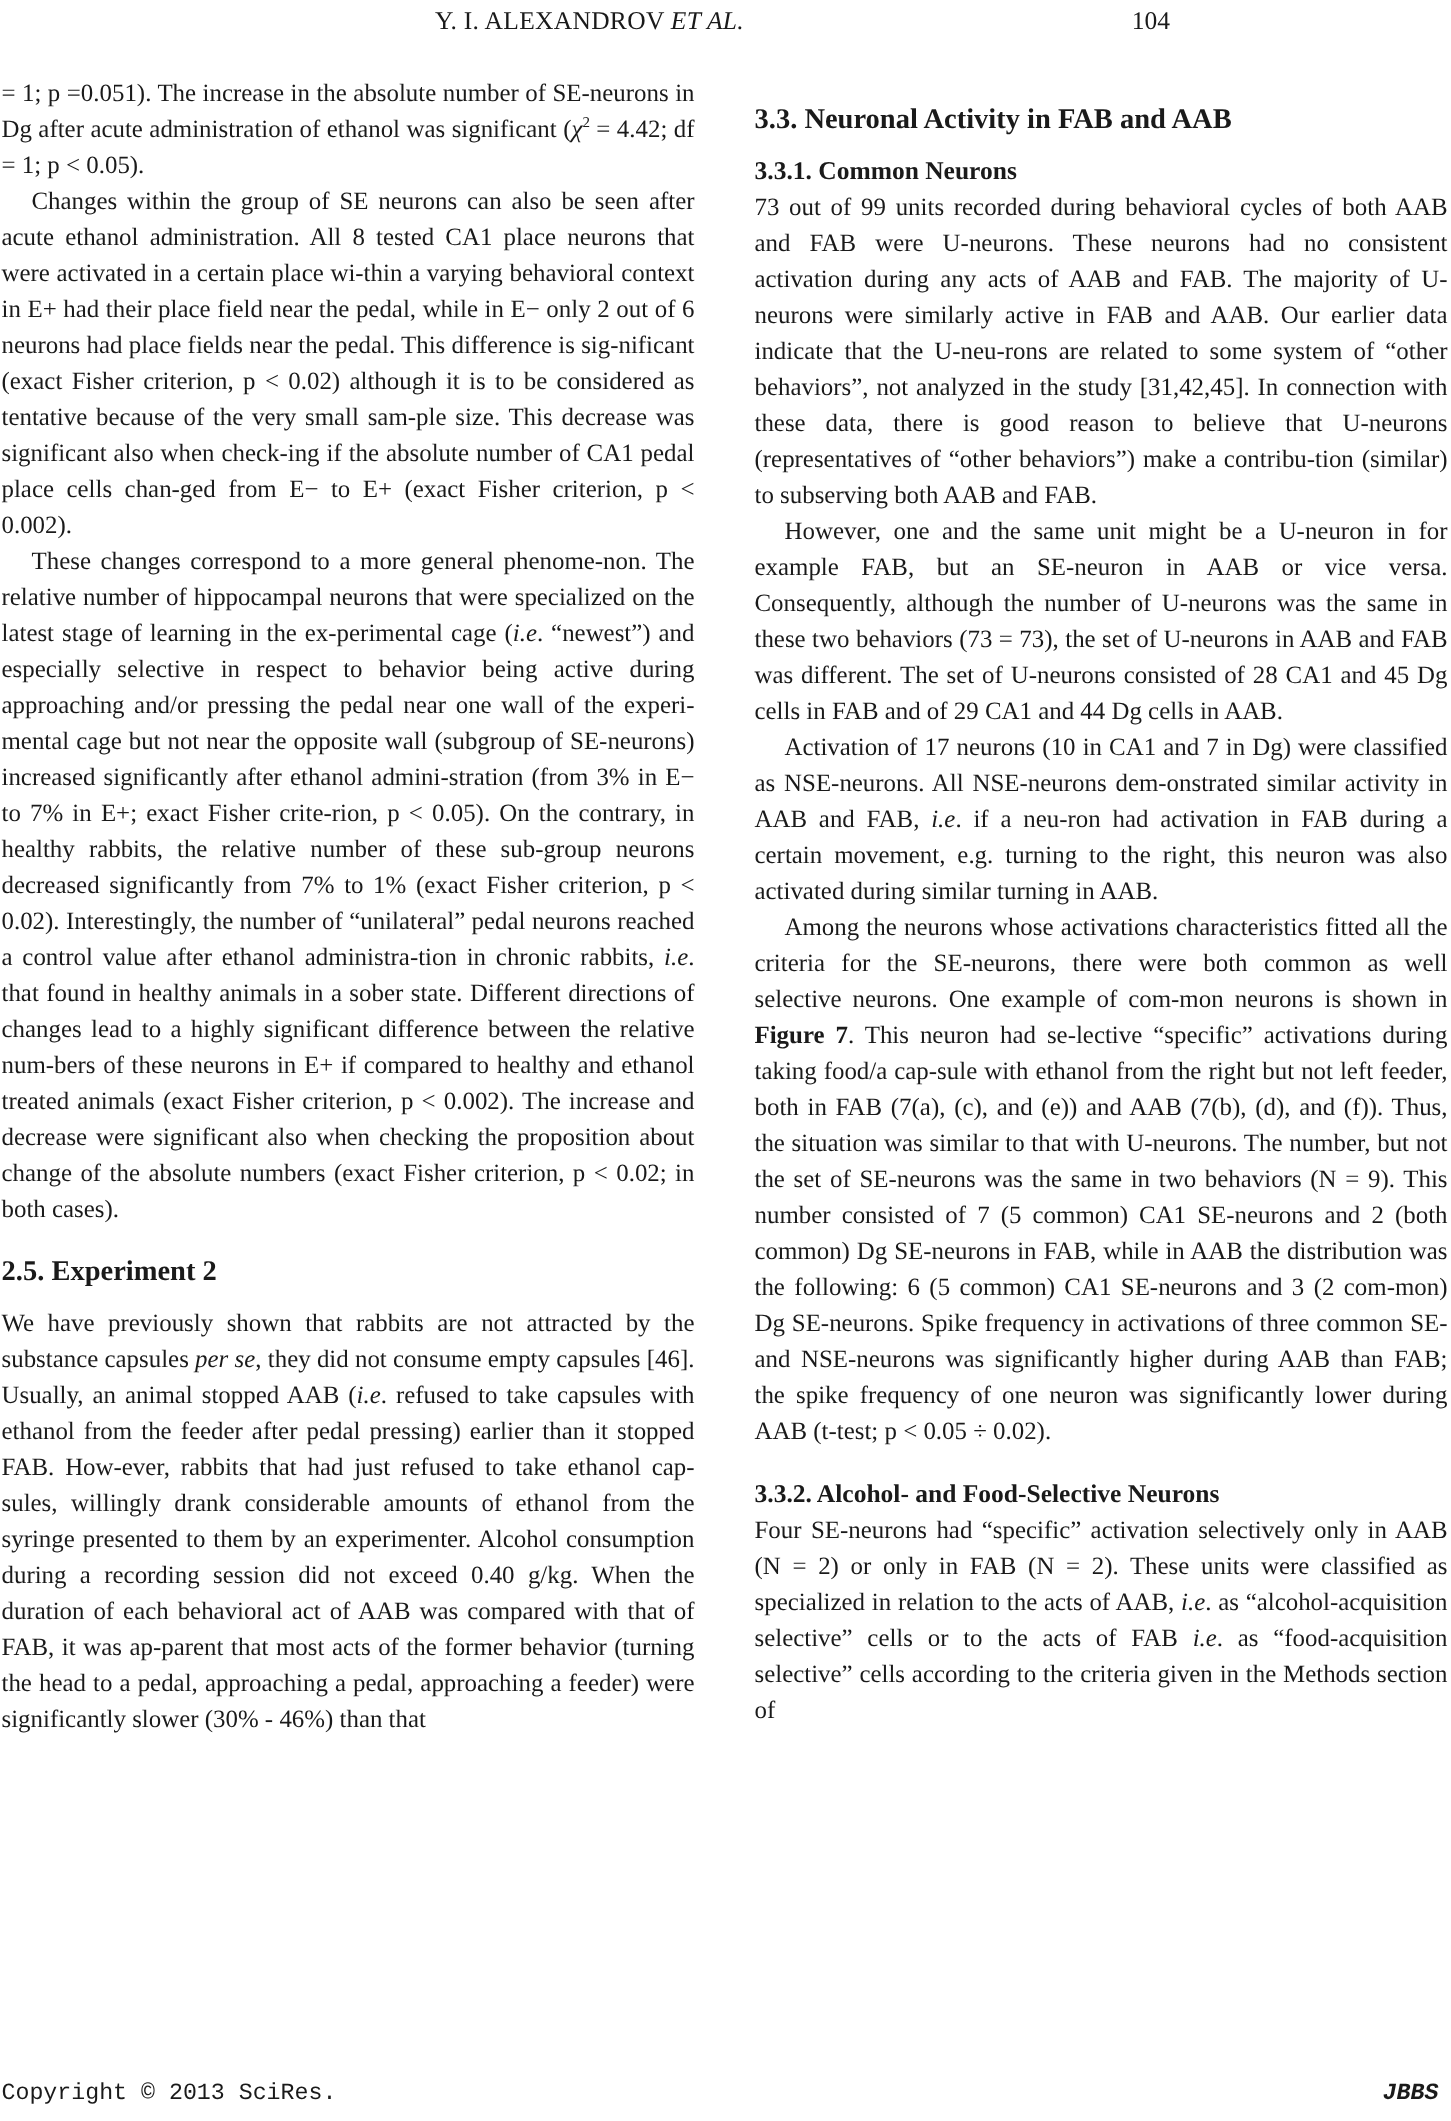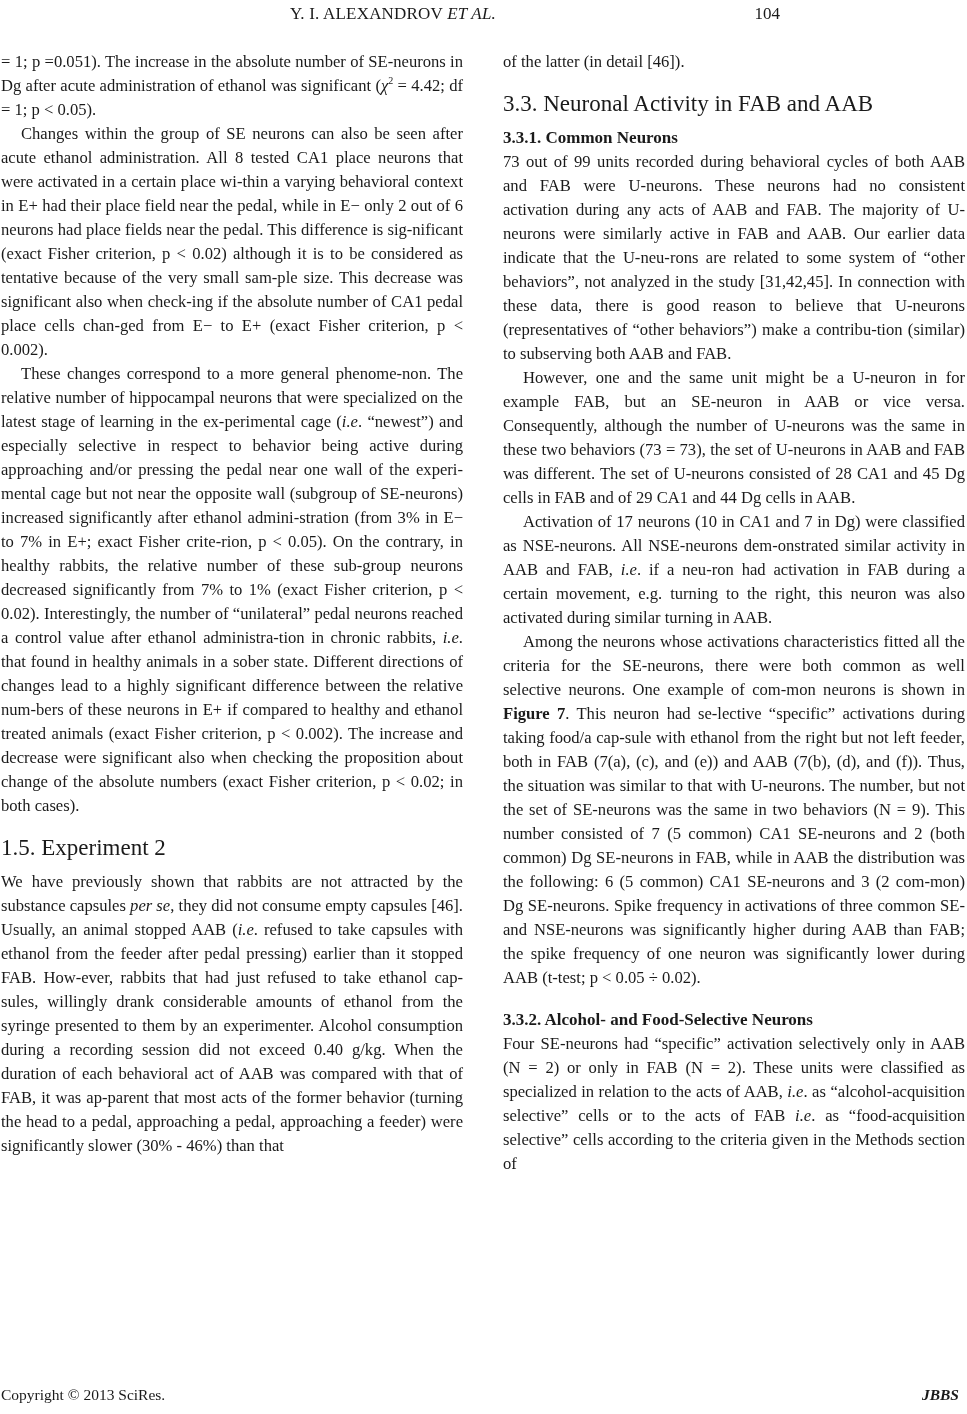--- a/index.html
+++ b/index.html
@@ -21,27 +21,28 @@
   }
   .col {
     position: absolute; top: 50px; width: 462px;
     font-size: 16.6px; line-height: 24px; text-align: justify;
   }
   .col.left { left: 1px; }
   .col.right { left: 503px; width: 462px; }
   .col p { margin: 0; text-indent: 0; hyphens: manual; }
   .col p.ind { text-indent: 20px; }
   .h2 {
-    font-weight: normal; font-size: 23px; margin: 18px 0 10px 0; line-height: 24px;
+    font-weight: bold; font-size: 19px; margin: 18px 0 10px 0; line-height: 24px;
   }
   .h3 { font-weight: bold; font-size: 17px; margin: 0; line-height: 24px; }
   .h3.gap { margin-top: 18px; }
   .footer {
     position: absolute; top: 1386px; left: 0; width: 967px; height: 24px;
     font-size: 15.5px;
+    font-family: Liberation Mono, monospace;
   }
   .footer .copy { position: absolute; left: 1px; top: 0; }
   .footer .journal { position: absolute; right: 8px; top: 0; font-weight: bold; font-style: italic; }
   sup { font-size: 10px; line-height: 0; }
   i { font-style: italic; }
   b { font-weight: bold; }
 </style>
 </head>
 <body>
 
@@ -51,26 +52,25 @@
     <i>ET   AL.</i>
   </div>
   <div class="pageno">104</div>
 </div>
 
 <div class="col left">
   <p><span>= 1; p =0.051). The increase in the absolute number of SE-neurons in Dg after acute administration of ethanol was significant (</span><i>χ</i><sup>2</sup><span> = 4.42; df = 1; p &lt; 0.05).</span></p>
   <p class="ind">Changes within the group of SE neurons can also be seen after acute ethanol administration. All 8 tested CA1 place neurons that were activated in a certain place wi-thin a varying behavioral context in E+ had their place field near the pedal, while in E− only 2 out of 6 neurons had place fields near the pedal. This difference is sig-nificant (exact Fisher criterion, p &lt; 0.02) although it is to be considered as tentative because of the very small sam-ple size. This decrease was significant also when check-ing if the absolute number of CA1 pedal place cells chan-ged from E− to E+ (exact Fisher criterion, p &lt; 0.002).</p>
   <p class="ind"><span>These changes correspond to a more general phenome-non. The relative number of hippocampal neurons that were specialized on the latest stage of learning in the ex-perimental cage (</span><i>i.e</i><span>. “newest”) and especially selective in respect to behavior being active during approaching and/or pressing the pedal near one wall of the experi-mental cage but not near the opposite wall (subgroup of SE-neurons) increased significantly after ethanol admini-stration (from 3% in E− to 7% in E+; exact Fisher crite-rion, p &lt; 0.05). On the contrary, in healthy rabbits, the relative number of these sub-group neurons decreased significantly from 7% to 1% (exact Fisher criterion, p &lt; 0.02). Interestingly, the number of “unilateral” pedal neurons reached a control value after ethanol administra-tion in chronic rabbits, </span><i>i.e</i><span>. that found in healthy animals in a sober state. Different directions of changes lead to a highly significant difference between the relative num-bers of these neurons in E+ if compared to healthy and ethanol treated animals (exact Fisher criterion, p &lt; 0.002). The increase and decrease were significant also when checking the proposition about change of the absolute numbers (exact Fisher criterion, p &lt; 0.02; in both cases).</span></p>
 
-  <div class="h2">1.5. Experiment 2</div>
+  <div class="h2">2.5. Experiment 2</div>
   <p><span>We have previously shown that rabbits are not attracted by the substance capsules </span><i>per se</i><span>, they did not consume empty capsules [46]. Usually, an animal stopped AAB (</span><i>i.e</i><span>. refused to take capsules with ethanol from the feeder after pedal pressing) earlier than it stopped FAB. How-ever, rabbits that had just refused to take ethanol cap-sules, willingly drank considerable amounts of ethanol from the syringe presented to them by an experimenter. Alcohol consumption during a recording session did not exceed 0.40 g/kg. When the duration of each behavioral act of AAB was compared with that of FAB, it was ap-parent that most acts of the former behavior (turning the head to a pedal, approaching a pedal, approaching a feeder) were significantly slower (30% - 46%) than that</span></p>
 </div>
 
 <div class="col right">
-  <p>of the latter (in detail [46]).</p>
   <div class="h2">3.3. Neuronal Activity in FAB and AAB</div>
   <div class="h3">3.3.1. Common Neurons</div>
   <p>73 out of 99 units recorded during behavioral cycles of both AAB and FAB were U-neurons. These neurons had no consistent activation during any acts of AAB and FAB. The majority of U-neurons were similarly active in FAB and AAB. Our earlier data indicate that the U-neu-rons are related to some system of “other behaviors”, not analyzed in the study [31,42,45]. In connection with these data, there is good reason to believe that U-neurons (representatives of “other behaviors”) make a contribu-tion (similar) to subserving both AAB and FAB.</p>
   <p class="ind">However, one and the same unit might be a U-neuron in for example FAB, but an SE-neuron in AAB or vice versa. Consequently, although the number of U-neurons was the same in these two behaviors (73 = 73), the set of U-neurons in AAB and FAB was different. The set of U-neurons consisted of 28 CA1 and 45 Dg cells in FAB and of 29 CA1 and 44 Dg cells in AAB.</p>
   <p class="ind"><span>Activation of 17 neurons (10 in CA1 and 7 in Dg) were classified as NSE-neurons. All NSE-neurons dem-onstrated similar activity in AAB and FAB, </span><i>i.e</i><span>. if a neu-ron had activation in FAB during a certain movement, e.g. turning to the right, this neuron was also activated during similar turning in AAB.</span></p>
   <p class="ind"><span>Among the neurons whose activations characteristics fitted all the criteria for the SE-neurons, there were both common as well selective neurons. One example of com-mon neurons is shown in </span><b>Figure 7</b><span>. This neuron had se-lective “specific” activations during taking food/a cap-sule with ethanol from the right but not left feeder, both in FAB (7(a), (c), and (e)) and AAB (7(b), (d), and (f)). Thus, the situation was similar to that with U-neurons. The number, but not the set of SE-neurons was the same in two behaviors (N = 9). This number consisted of 7 (5 common) CA1 SE-neurons and 2 (both common) Dg SE-neurons in FAB, while in AAB the distribution was the following: 6 (5 common) CA1 SE-neurons and 3 (2 com-mon) Dg SE-neurons. Spike frequency in activations of three common SE- and NSE-neurons was significantly higher during AAB than FAB; the spike frequency of one neuron was significantly lower during AAB (t-test; p &lt; 0.05 ÷ 0.02).</span></p>
 
   <div class="h3 gap">3.3.2. Alcohol- and Food-Selective Neurons</div>
   <p><span>Four SE-neurons had “specific” activation selectively only in AAB (N = 2) or only in FAB (N = 2). These units were classified as specialized in relation to the acts of AAB, </span><i>i.e</i><span>. as “alcohol-acquisition selective” cells or to the acts of FAB </span><i>i.e</i><span>. as “food-acquisition selective” cells according to the criteria given in the Methods section of</span></p>
 </div>

